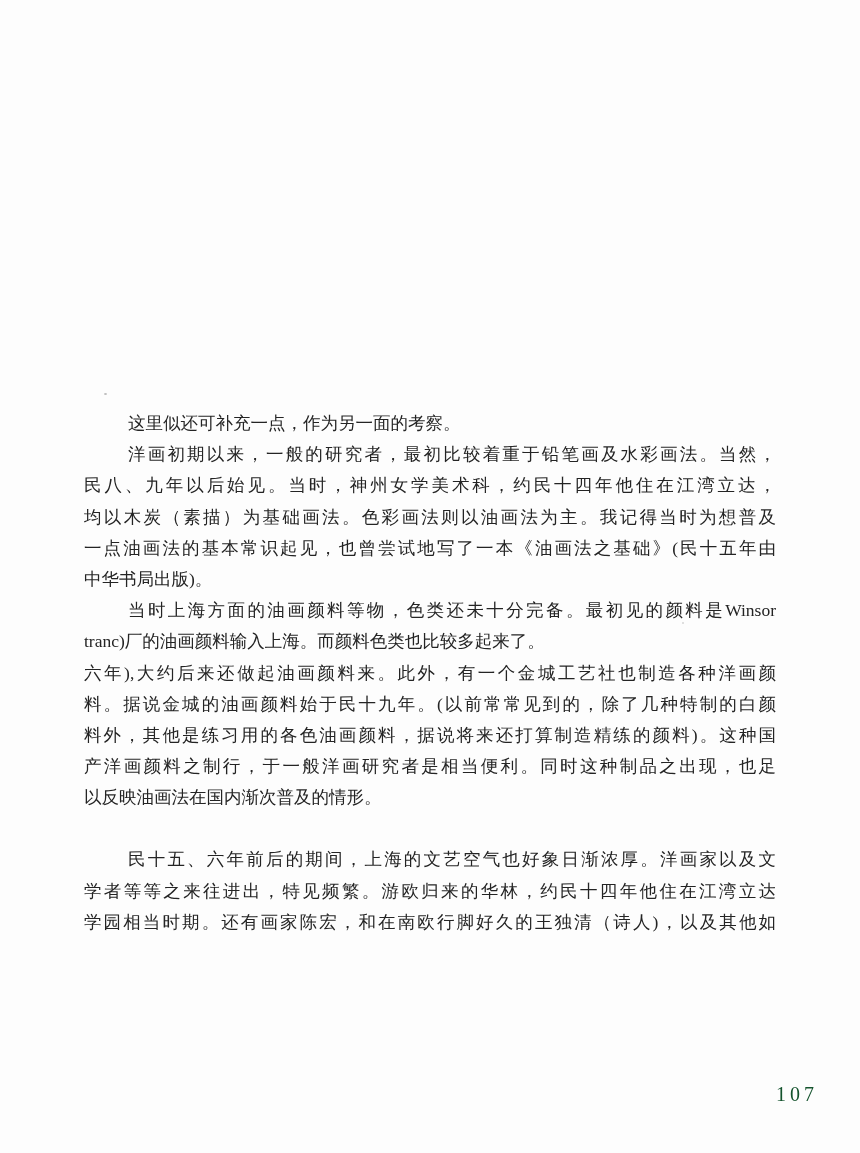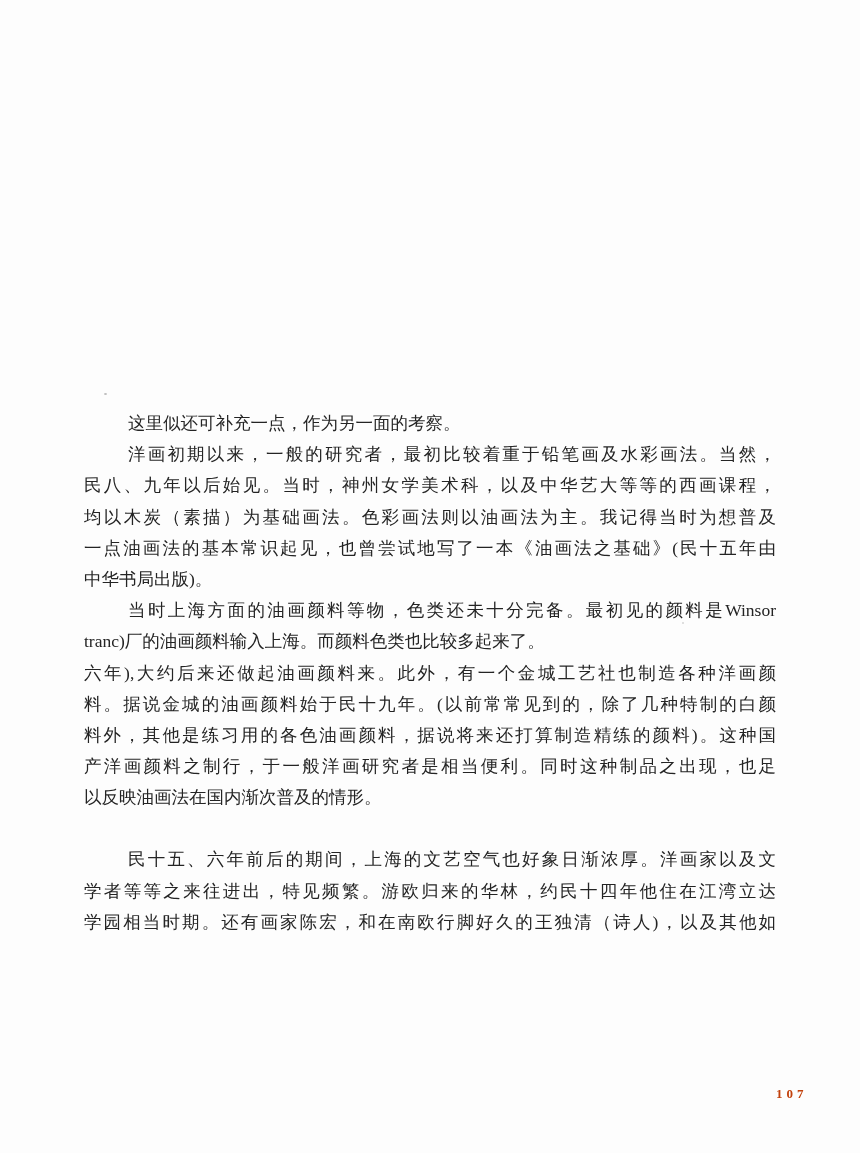--- a/index.html
+++ b/index.html
@@ -37,25 +37,24 @@
   .ind {
     text-indent: 44px;
   }
   .gap {
     margin-top: 31px;
   }
   .pagenum {
     position: absolute;
     left: 776px;
     top: 1083px;
-    font-size: 13px;
+    font-size: 20px;
     line-height: 22px;
     letter-spacing: 4px;
-    color: #c2410c;
-    font-weight: bold;
+    color: #14532d;
   }
   .speck {
     position: absolute;
     background: #8a8a8a;
     border-radius: 50%;
   }
   .speck-1 { left: 104px; top: 393px; width: 3px; height: 2px; opacity: .55; }
   .speck-2 { left: 682px; top: 622px; width: 2px; height: 2px; opacity: .35; }
 </style>
 </head>
@@ -64,21 +63,21 @@
 <div class="page">
 
   <div class="speck speck-1"></div>
   <div class="speck speck-2"></div>
 
   <div class="textblock">
 
     <div class="line ind">这里似还可补充一点，作为另一面的考察。</div>
 
     <div class="line ind fill">洋画初期以来，一般的研究者，最初比较着重于铅笔画及水彩画法。当然，</div>
-    <div class="line fill">民八、九年以后始见。当时，神州女学美术科，以及中华艺大等等的西画课程，</div>
+    <div class="line fill">民八、九年以后始见。当时，神州女学美术科，约民十四年他住在江湾立达，</div>
     <div class="line fill">均以木炭（素描）为基础画法。色彩画法则以油画法为主。我记得当时为想普及</div>
     <div class="line fill">一点油画法的基本常识起见，也曾尝试地写了一本《油画法之基础》(民十五年由</div>
     <div class="line">中华书局出版)。</div>
 
     <div class="line ind fill">当时上海方面的油画颜料等物，色类还未十分完备。最初见的颜料是Winsor</div>
     <div class="line">tranc)厂的油画颜料输入上海。而颜料色类也比较多起来了。</div>
 
     <div class="line fill">六年),大约后来还做起油画颜料来。此外，有一个金城工艺社也制造各种洋画颜</div>
     <div class="line fill">料。据说金城的油画颜料始于民十九年。(以前常常见到的，除了几种特制的白颜</div>
     <div class="line fill">料外，其他是练习用的各色油画颜料，据说将来还打算制造精练的颜料)。这种国</div>

